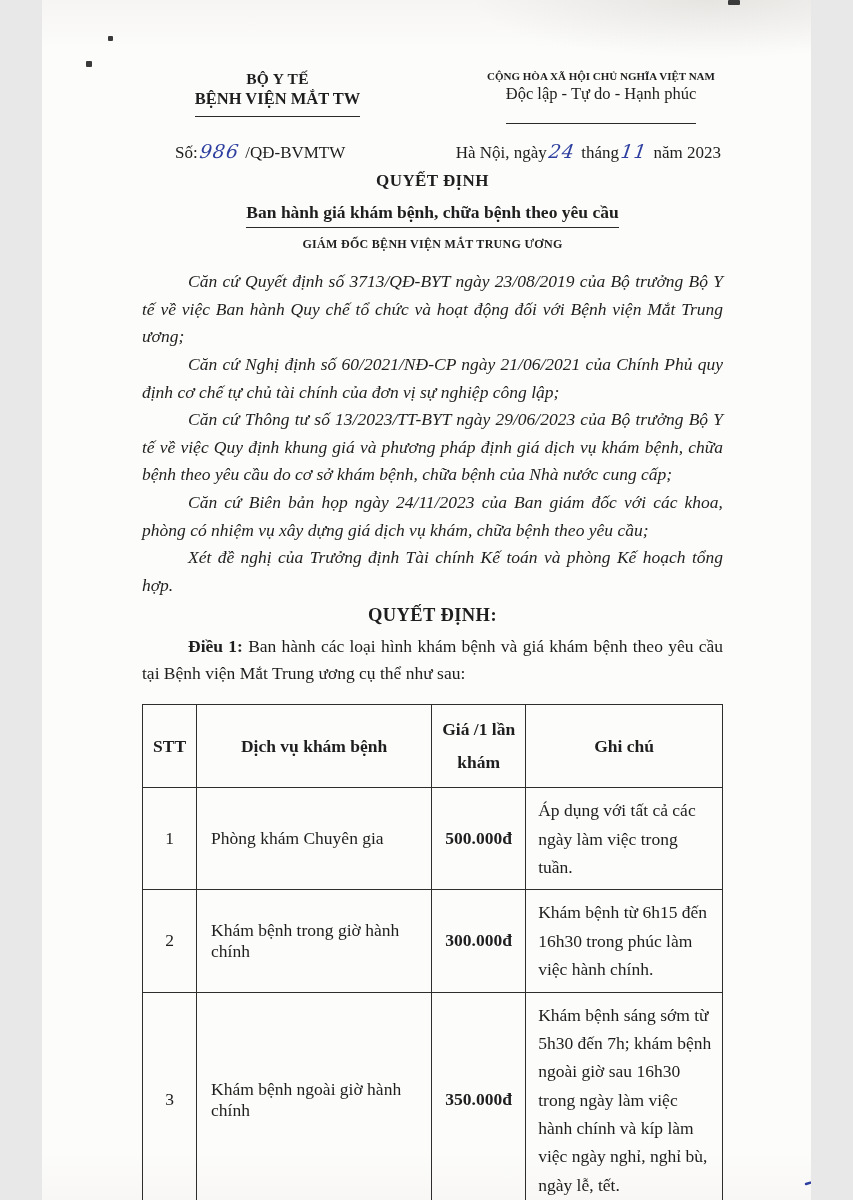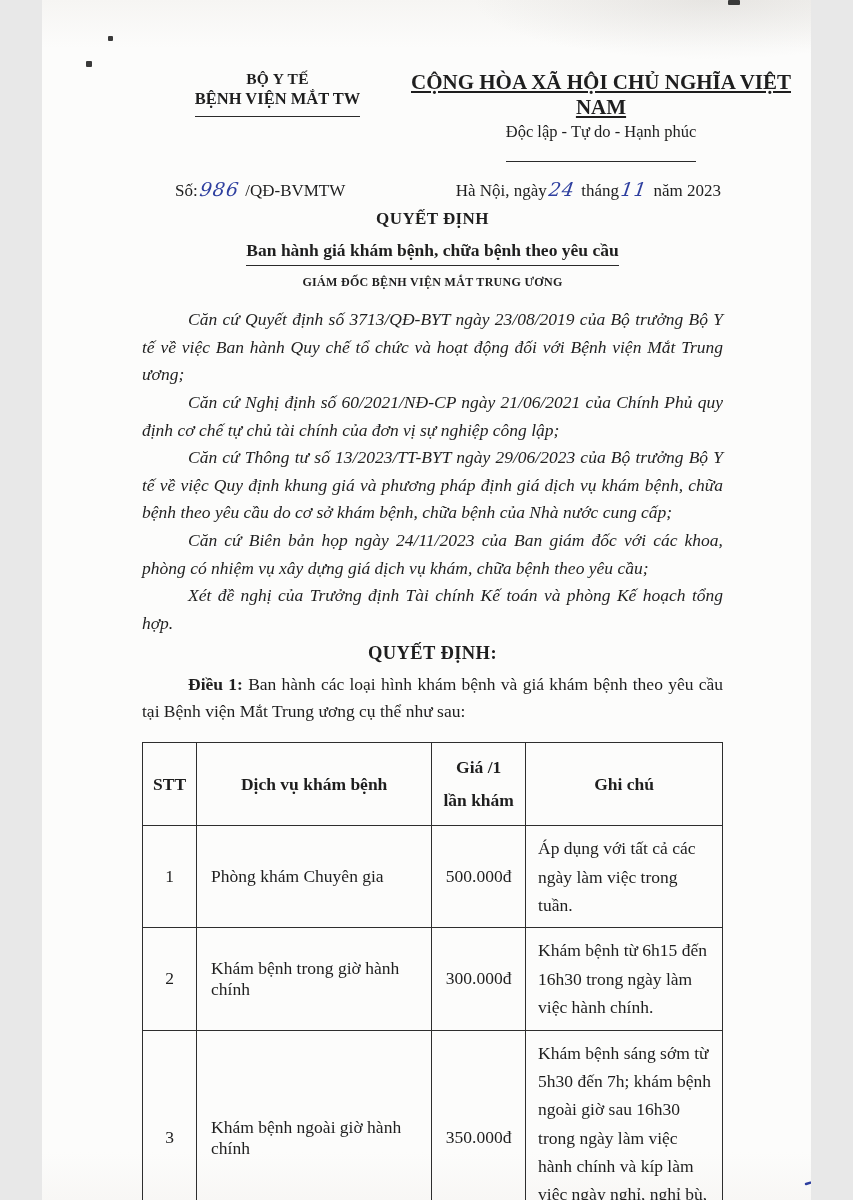--- a/index.html
+++ b/index.html
@@ -59,23 +59,22 @@
   }
   .hdr-line2-left {
     font-size: 16.5px;
     font-weight: bold;
     display: inline-block;
     padding-bottom: 7px;
     border-bottom: 1.6px solid #2a2a2a;
     margin-top: 1px;
   }
   .hdr-line1-right {
-    font-size: 21px;
-    font-weight: bold;
-    text-decoration: underline;
+    font-size: 11px;
+    font-weight: bold;
   }
   .hdr-line2-right {
     font-size: 16.5px;
     font-weight: normal;
     display: inline-block;
     padding-bottom: 19px;
     border-bottom: 1.6px solid #2a2a2a;
     margin-top: 2px;
   }
 
@@ -172,21 +171,21 @@
     text-align: center;
     height: 58px;
     line-height: 1.9;
   }
   .col-stt   { width: 44px; }
   .col-svc   { width: 282px; }
   .col-price { width: 96px; }
   .col-note  { width: 236px; }
   td.c-stt   { text-align: center; }
   td.c-svc   { text-align: left; padding-left: 14px; }
-  td.c-price { text-align: center; }
+  td.c-price { text-align: center; font-weight: bold; }
   td.c-note  { text-align: left; line-height: 1.62; padding-left: 12px; padding-right: 10px; }
   tr.r1 td { height: 58px; }
   tr.r2 td { height: 76px; }
   tr.r3 td { height: 155px; }
 
   
   .sig {
     position: absolute;
     left: 752px;
     top: 1118px;
@@ -261,21 +260,21 @@
       <tr class="r1">
         <td class="c-stt">1</td>
         <td class="c-svc">Phòng khám Chuyên gia</td>
         <td class="c-price">500.000đ</td>
         <td class="c-note">Áp dụng với tất cả các ngày làm việc trong tuần.</td>
       </tr>
       <tr class="r2">
         <td class="c-stt">2</td>
         <td class="c-svc">Khám bệnh trong giờ hành chính</td>
         <td class="c-price">300.000đ</td>
-        <td class="c-note">Khám bệnh từ 6h15 đến 16h30 trong ngày làm việc hành chính.</td>
+        <td class="c-note">Khám bệnh từ 6h15 đến 16h30 trong phúc làm việc hành chính.</td>
       </tr>
       <tr class="r3">
         <td class="c-stt">3</td>
         <td class="c-svc">Khám bệnh ngoài giờ hành chính</td>
         <td class="c-price">350.000đ</td>
         <td class="c-note">Khám bệnh sáng sớm từ 5h30 đến 7h; khám bệnh ngoài giờ sau 16h30 trong ngày làm việc hành chính và kíp làm việc ngày nghỉ, nghỉ bù, ngày lễ, tết.</td>
       </tr>
     </tbody>
   </table>
 

